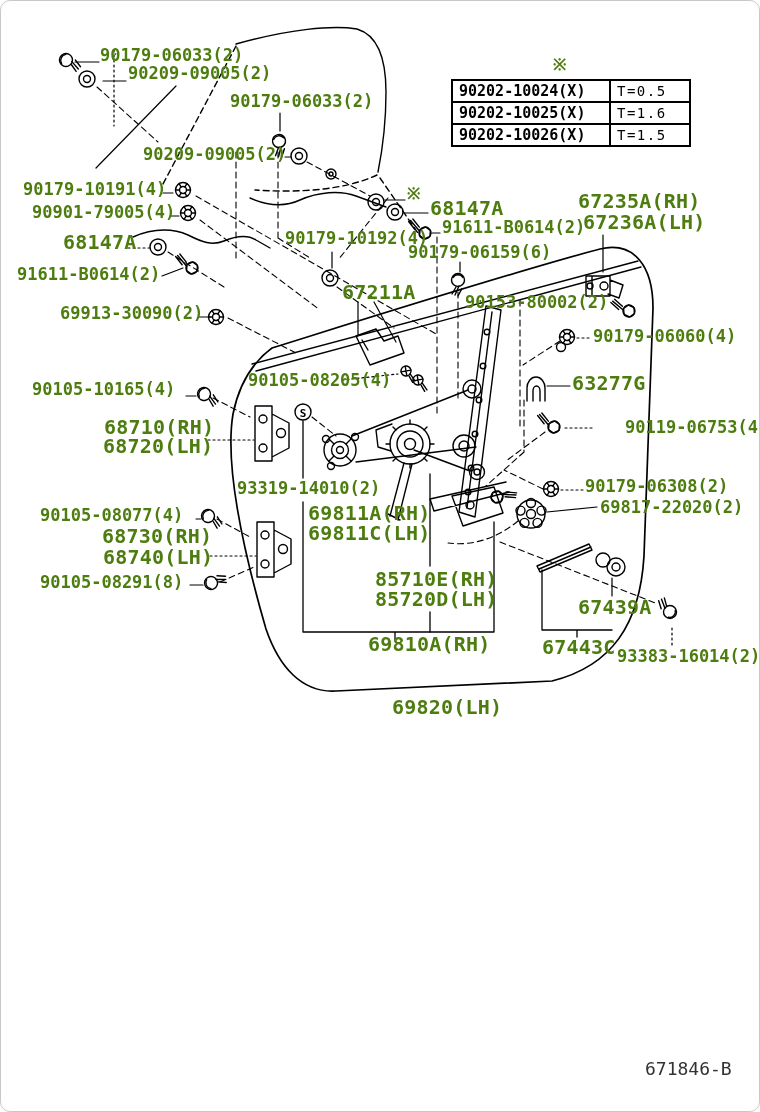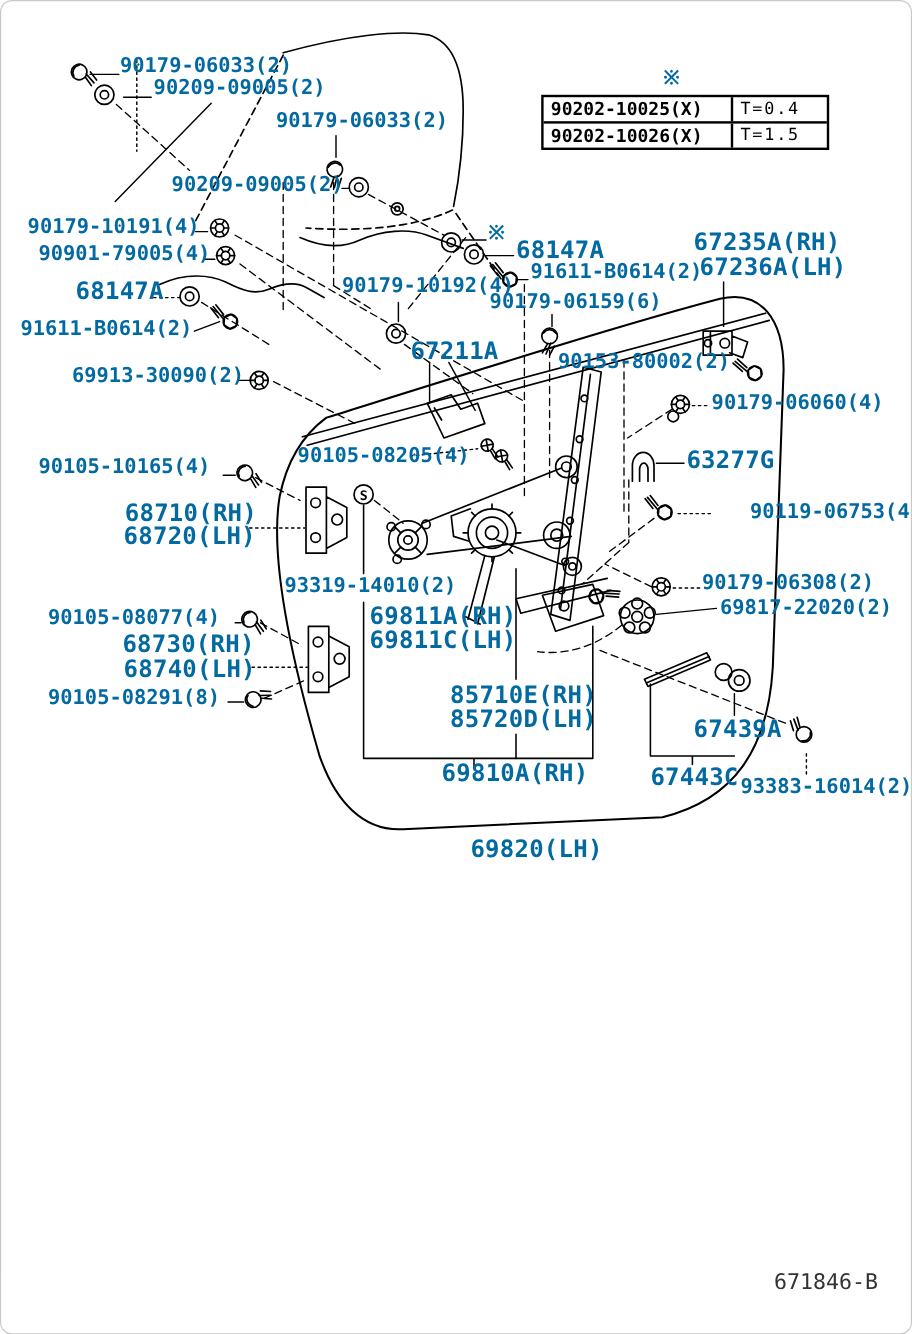--- a/index.html
+++ b/index.html
@@ -1,20 +1,20 @@
 <!DOCTYPE html>
 <html><head>
 <meta charset="utf-8">
 <style>
   html,body{margin:0;padding:0;background:#fff;}
   #canvas{position:relative;width:760px;height:1112px;background:#ffffff;overflow:hidden;
           font-family:"DejaVu Sans Mono",monospace;}
   .frame{position:absolute;inset:0;border:1px solid #c9c9c9;border-radius:10px;pointer-events:none;}
   svg{position:absolute;left:0;top:0;}
-  .lbl{position:absolute;color:#0369a1;white-space:nowrap;font-weight:bold;line-height:1.05;}
+  .lbl{position:absolute;color:#4d7c0f;white-space:nowrap;font-weight:bold;line-height:1.05;}
   .lbl-r{font-size:17px;letter-spacing:0px;}
   .lbl-l{font-size:20px;letter-spacing:0.2px;}
   .lbl-m{font-size:16px;}
   .ref-table{position:absolute;left:451px;top:79px;border:2px solid #000;background:#fff;}
   .ref-table .tr{display:flex;}
   .ref-table .tr + .tr{border-top:2px solid #000;}
   .ref-table .td{display:flex;align-items:center;}
   .ref-table .td.part{width:148px;padding:1px 2px 1px 6px;font-weight:bold;font-size:15px;}
   .ref-table .td.thick{width:70px;border-left:2px solid #000;padding:1px 2px 1px 6px;
                        font-size:14px;letter-spacing:1.5px;}
@@ -249,22 +249,26 @@
       <div class="lbl lbl-l" style="left: 392px; top: 655px; margin-top: 42px;">69820(LH)</div>
       <div class="lbl lbl-l" style="left: 578px; top: 597px;">67439A</div>
       <div class="lbl lbl-l" style="left: 542px; top: 637px;">67443C</div>
       <div class="lbl lbl-r" style="left: 617px; top: 648px;">93383-16014(2)</div>
       <div class="lbl lbl-m" style="left: 407px; top: 186px;">※</div>
       <div class="lbl lbl-m" style="left: 553px; top: 57px;">※</div>
     </div>
 
   <div class="ref-table">
     <div class="tr">
+      <div class="td part">90202-10024(X)</div>
+      <div class="td thick">T=0.5</div>
+    </div>
+    <div class="tr">
       <div class="td part">90202-10025(X)</div>
-      <div class="td thick">T=0.4</div>
+      <div class="td thick">T=1.6</div>
     </div>
     <div class="tr">
       <div class="td part">90202-10026(X)</div>
       <div class="td thick">T=1.5</div>
     </div>
   </div>
 
   <div class="doc-code">671846-B</div>
 
   <div class="frame"></div>

